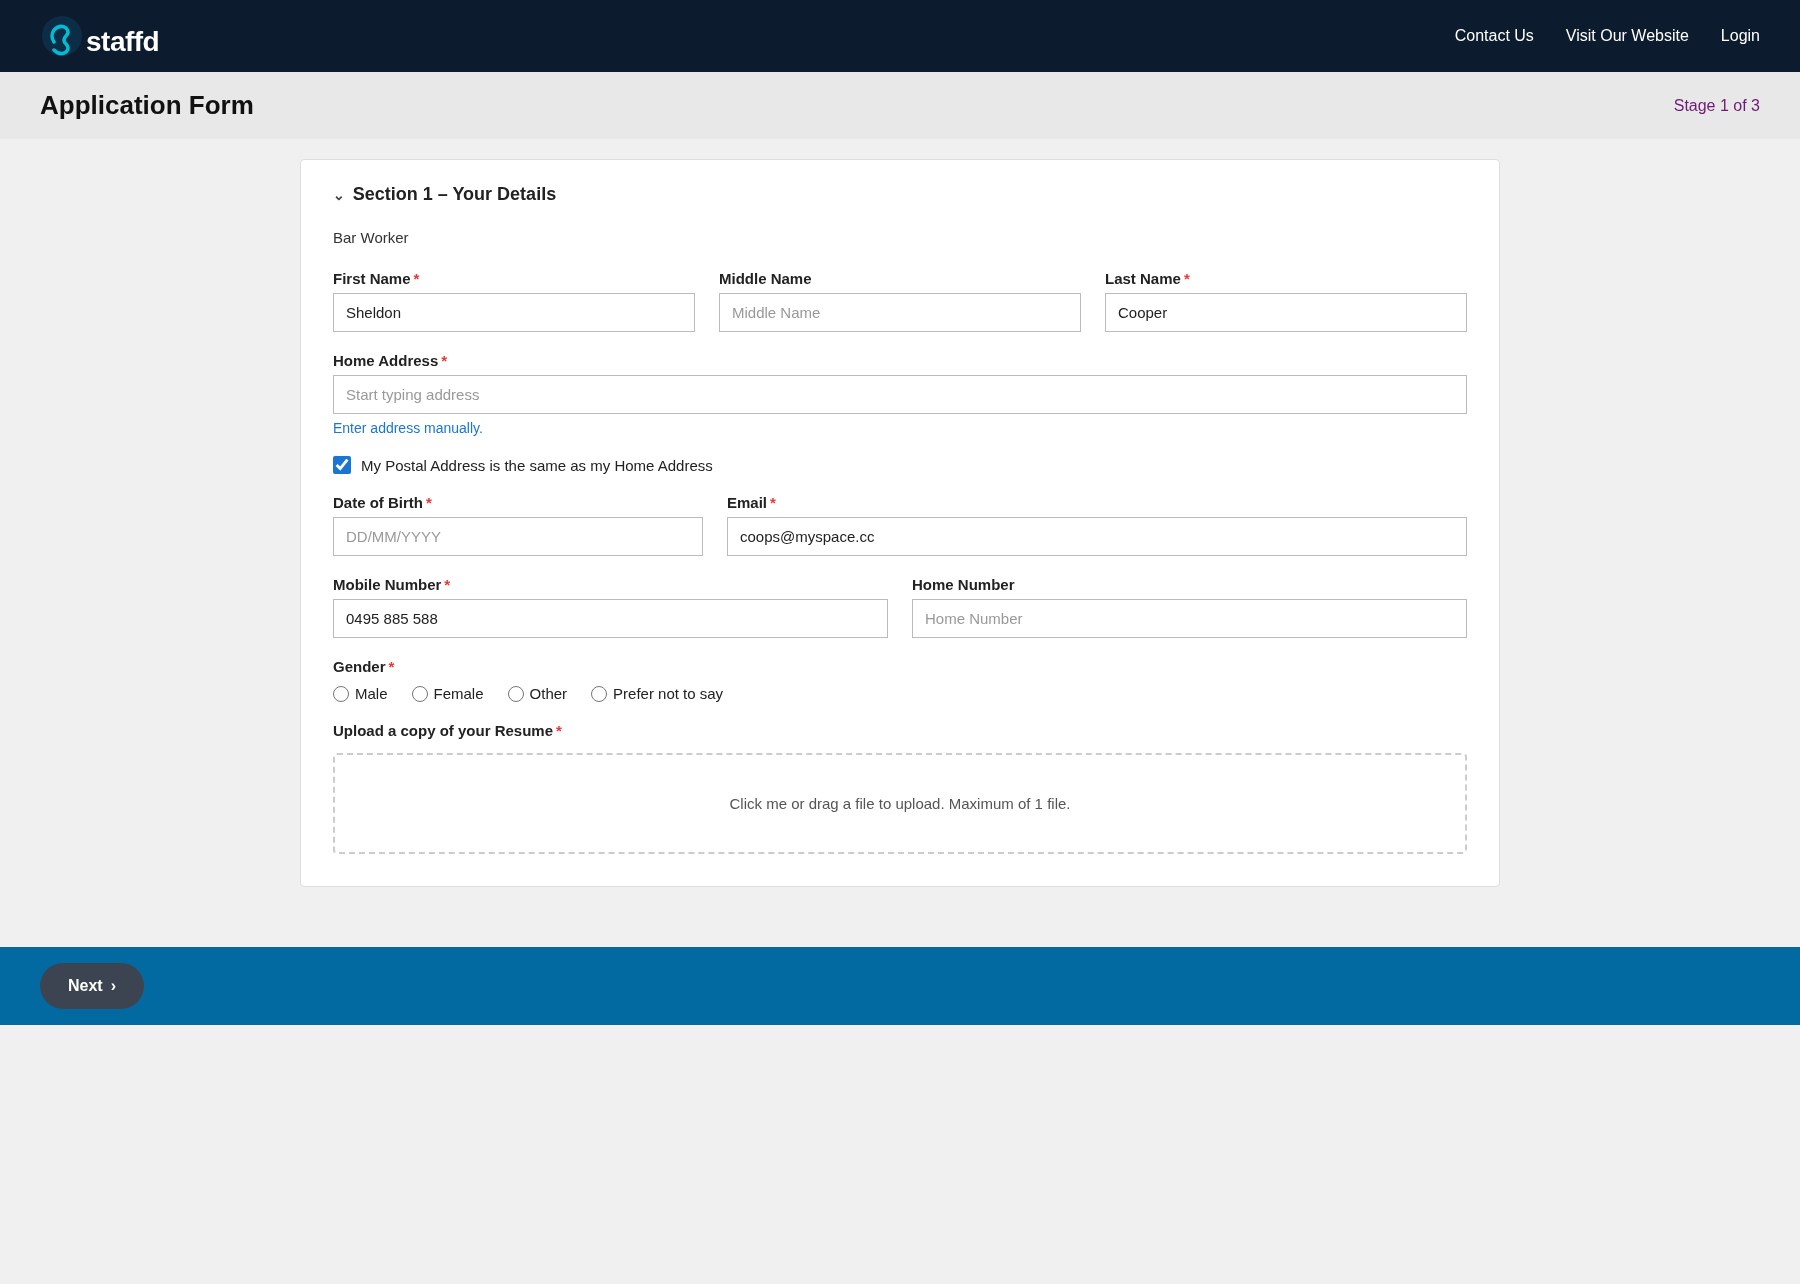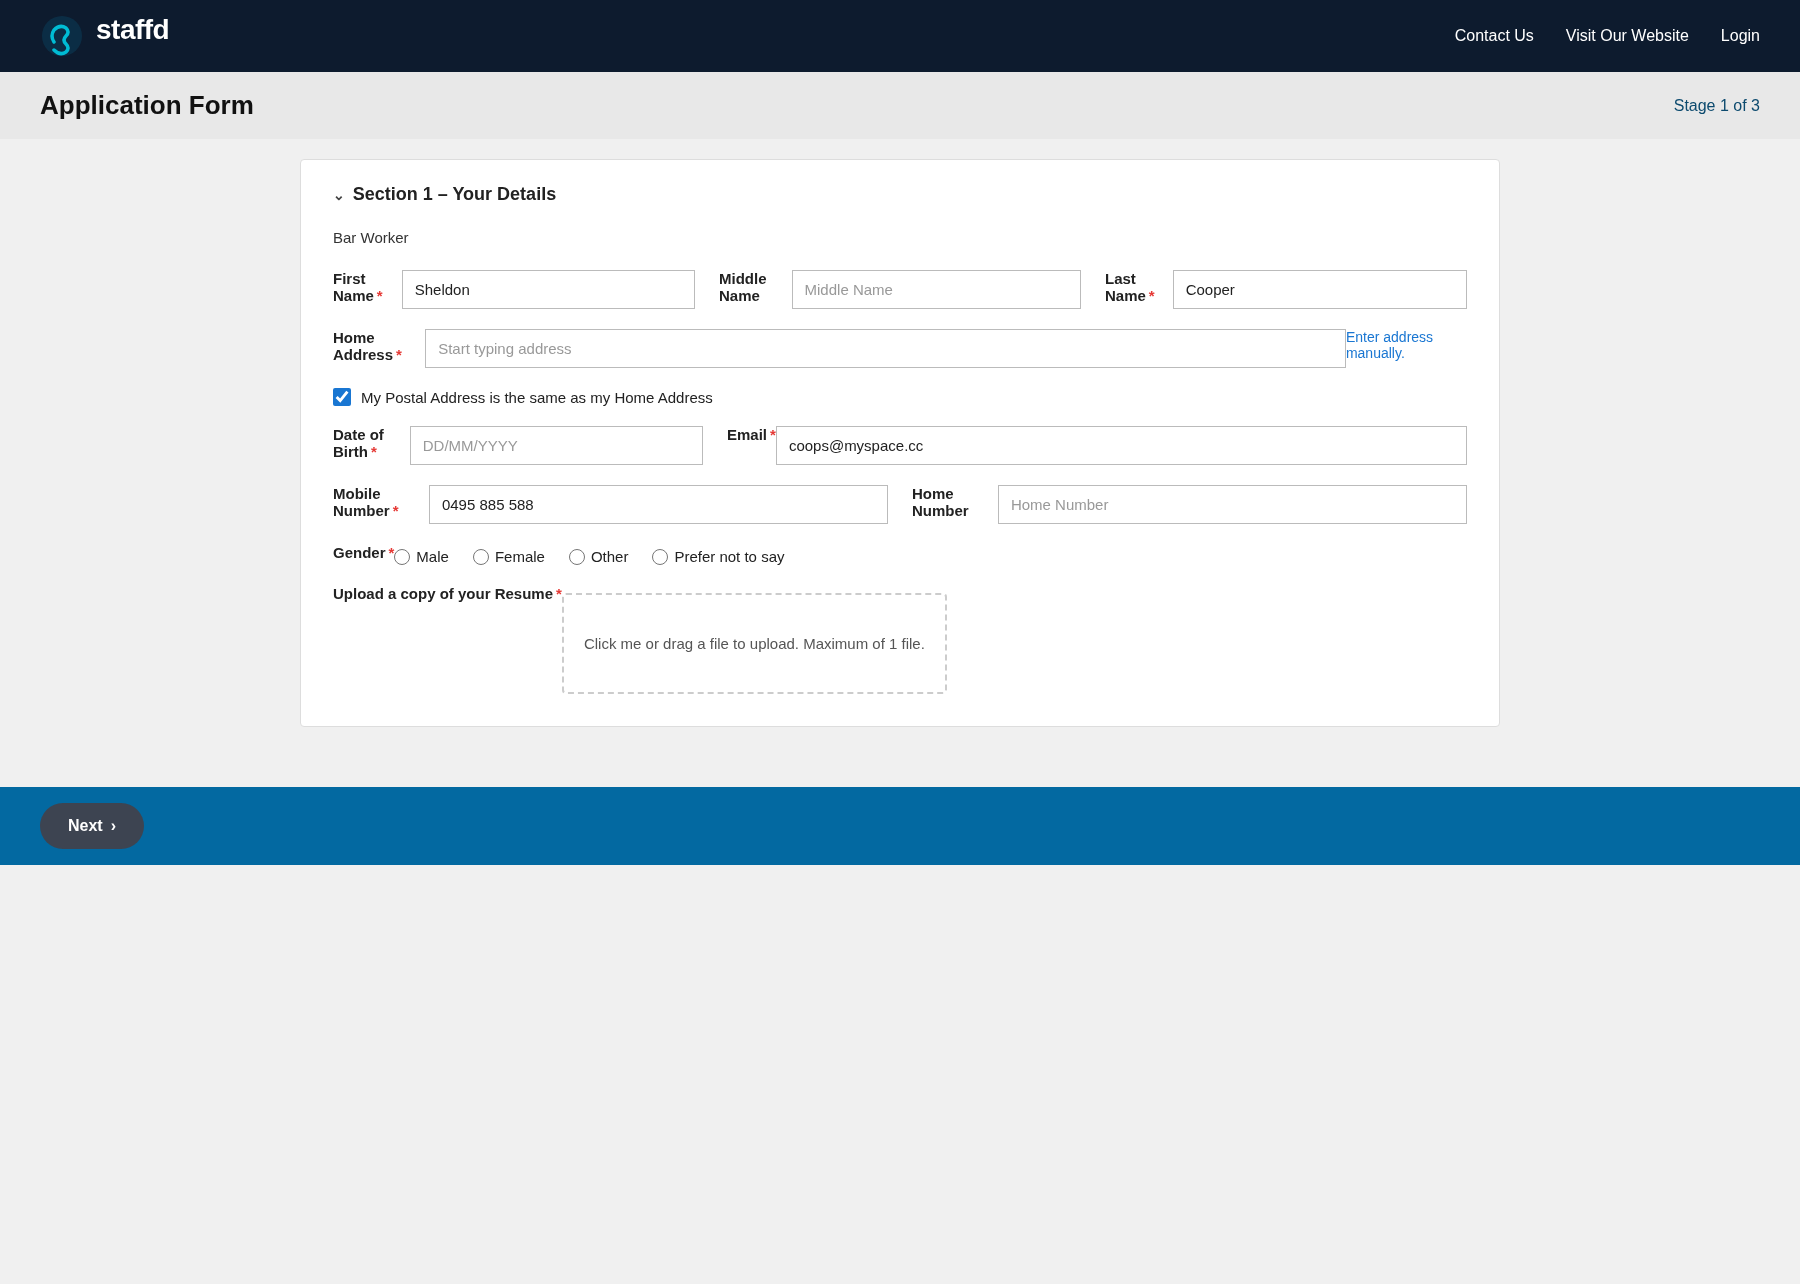--- a/index.html
+++ b/index.html
@@ -9,22 +9,22 @@
     .header {
       background: #0d1b2e;
       display: flex;
       align-items: center;
       justify-content: space-between;
       padding: 0 40px;
       height: 72px;
     }
     .logo-area {
       display: flex;
-      align-items: flex-start;
-      gap: 12px;
+      align-items: flex-end;
+      gap: 2px;
     }
     .logo-icon {
       width: 44px;
       height: 44px;
     }
     .logo-text {
       color: #ffffff;
       font-size: 28px;
       font-weight: 700;
       letter-spacing: -0.5px;
@@ -49,21 +49,21 @@
       justify-content: space-between;
       padding: 18px 40px;
     }
     .page-title {
       font-size: 26px;
       font-weight: 700;
       color: #111;
     }
     .stage-label {
       font-size: 16px;
-      color: #0c4a6e;
+      color: #701a75;
     }
 
     
     .main-content {
       max-width: 1280px;
       margin: 0 auto;
       padding: 20px 40px 40px;
     }
 
     
@@ -108,21 +108,22 @@
 
     
     .form-row {
       display: flex;
       gap: 24px;
       margin-bottom: 20px;
       flex-wrap: wrap;
     }
     .form-group {
       display: flex;
-      flex-direction: row;
+      flex-direction: column;
+      gap: 6px;
       flex: 1;
       min-width: 180px;
     }
     .form-group.full-width {
       flex: 0 0 100%;
     }
     .form-label {
       font-size: 15px;
       font-weight: 600;
       color: #222;

